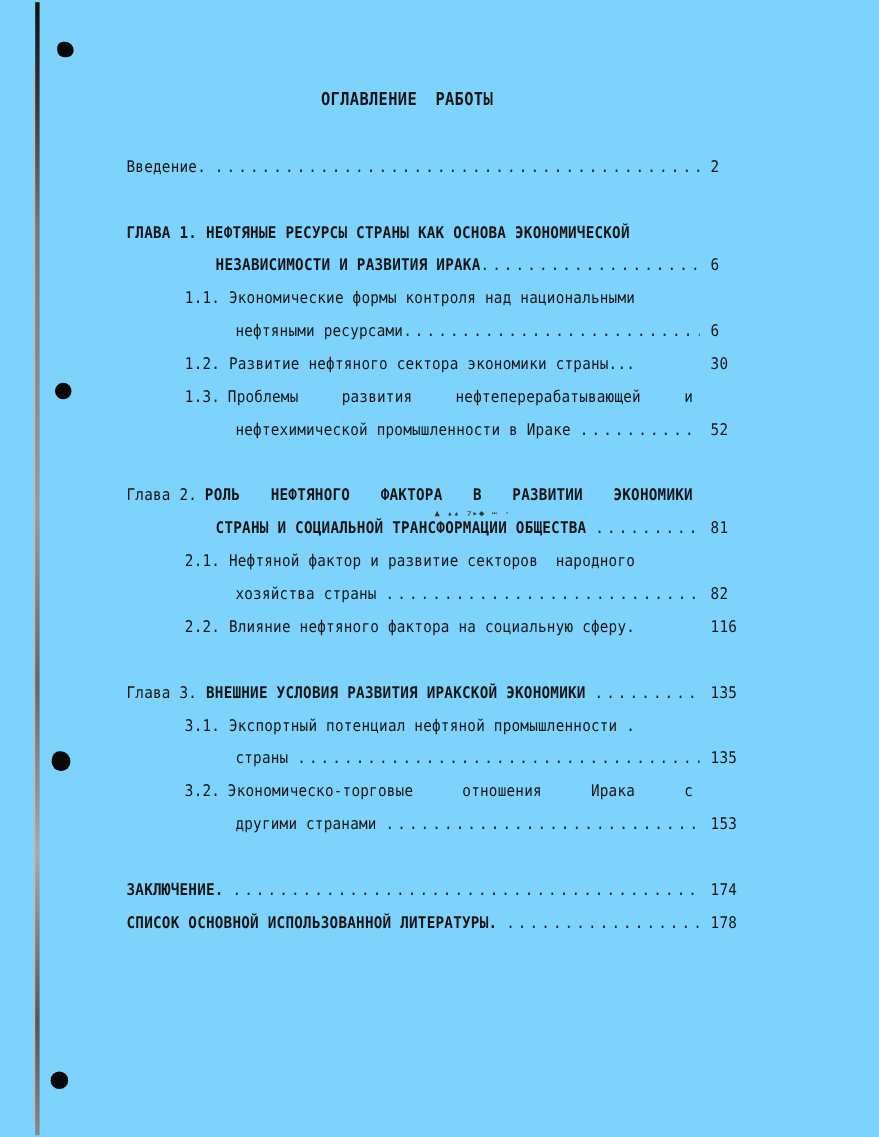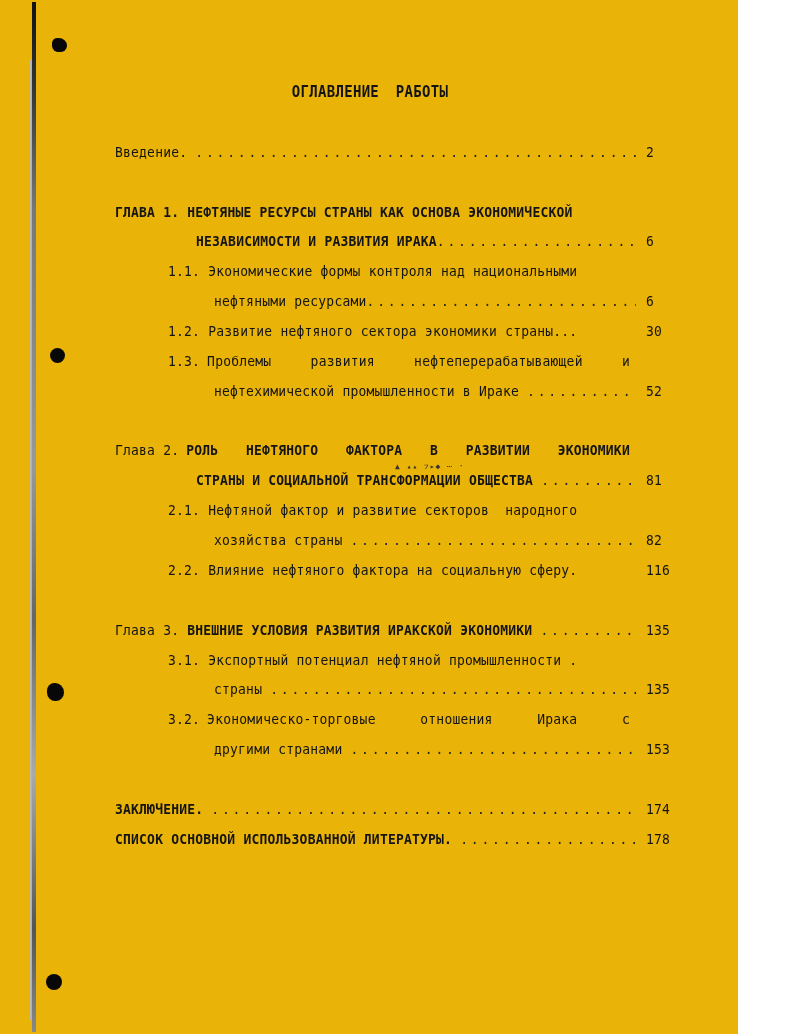--- a/index.html
+++ b/index.html
@@ -1,17 +1,17 @@
 <!DOCTYPE html>
 <html><head>
   <meta charset="utf-8">
   <style>
     html, body { margin: 0; padding: 0; background: #ffffff; }
     body { width: 799px; height: 1034px; position: relative; overflow: hidden; }
-    .page { position: absolute; left: 0; top: 0; width: 738px; height: 1034px; background: #eab308; }
+    .page { position: absolute; left: 0; top: 0; width: 799px; height: 1034px; background: #7dd3fc; }
     .binding-edge {
       position: absolute; left: 32px; top: 2px; width: 4px; height: 1030px;
       background: linear-gradient(to bottom, #111 0%, #333 8%, #777 20%, #999 45%, #666 60%, #aaa 75%, #555 90%, #888 100%);
     }
     .binding-edge-thin {
       position: absolute; left: 30px; top: 60px; width: 1px; height: 960px; background: #bbb;
     }
     .punch-hole { position: absolute; background: #080808; border-radius: 50%; }
     .doc {
       position: absolute; left: 0; top: 0; width: 799px; height: 1034px;

